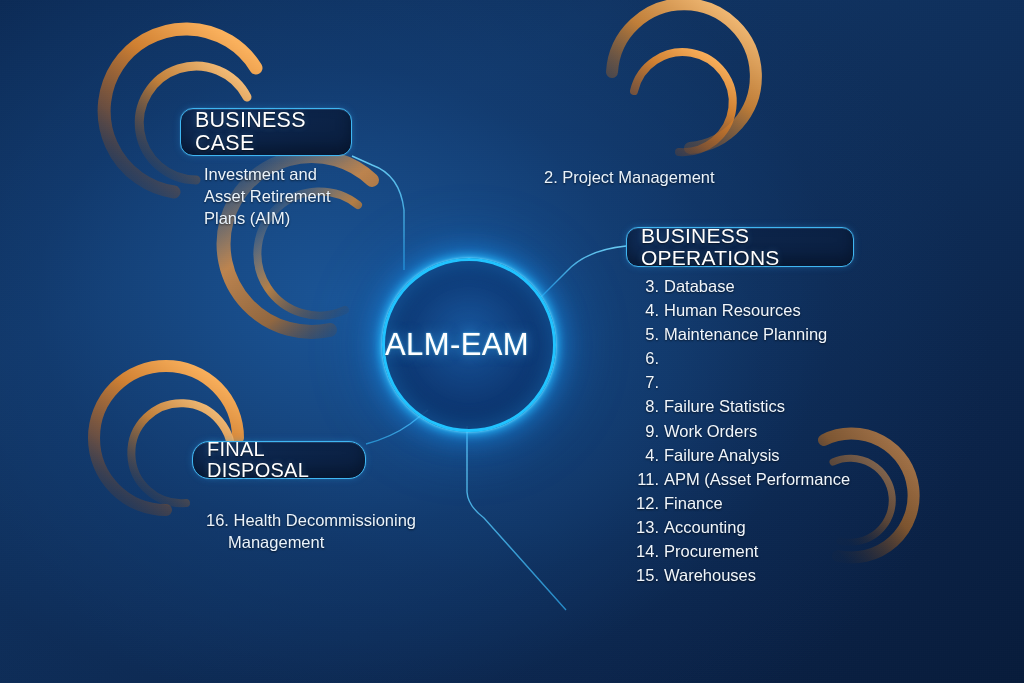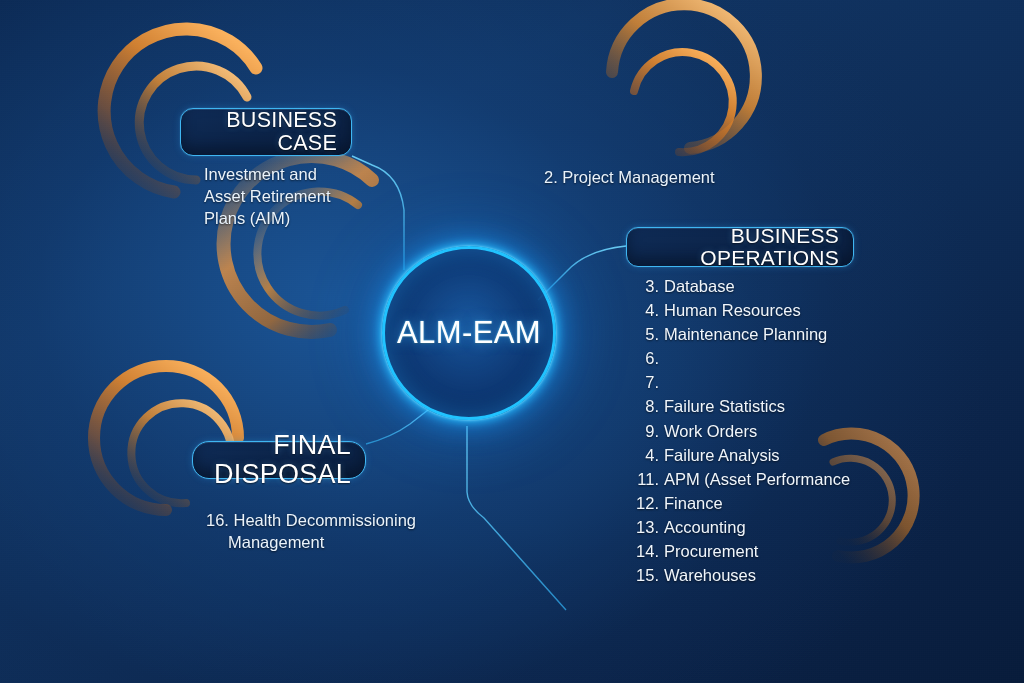--- a/index.html
+++ b/index.html
@@ -33,36 +33,36 @@
 
   .svg-layer {
     position: absolute; inset: 0;
     width: 1024px; height: 683px;
     pointer-events: none;
   }
 
   
   #core {
     position: absolute;
-    left: 382px; top: 246px;
+    left: 382px; top: 258px;
     width: 168px; height: 168px;
     border-radius: 50%;
     background:
       radial-gradient(circle at 50% 42%, rgba(24,92,168,0.62) 0%, rgba(14,56,116,0.82) 58%, rgba(8,36,82,0.95) 100%);
     border: 3px solid #21c3ff;
     box-shadow:
       0 0 3px #8ae4ff,
       0 0 10px 2px rgba(40,190,255,.95),
       0 0 26px 6px rgba(30,160,255,.55),
       0 0 58px 16px rgba(20,120,220,.32),
       inset 0 0 22px 2px rgba(40,170,255,.30),
       inset 0 0 60px 10px rgba(10,48,104,.55);
     display: flex;
     align-items: center;
-    justify-content: center;
+    justify-content: flex-start;
   }
   #core-label {
     font-size: 31px;
     letter-spacing: .4px;
     color: #ffffff;
     font-weight: 400;
     text-shadow: 0 0 2px rgba(120,215,255,.9), 0 0 12px rgba(60,180,255,.65), 0 1px 1px rgba(0,0,0,.45);
     white-space: nowrap;
   }
 
@@ -81,32 +81,32 @@
     display: flex;
     align-items: center;
     justify-content: center;
     padding: 0 14px;
   }
   .pill-text {
     color: #ffffff;
     font-size: 21.5px;
     line-height: 1.07;
     letter-spacing: .25px;
-    text-align: right;
+    text-align: left;
     white-space: pre-line;
     text-shadow: 0 1px 2px rgba(0,0,0,.65), 0 0 6px rgba(120,200,255,.30);
   }
 
   #pill-business-case { left: 180px; top: 108px; width: 172px; height: 48px; }
   #pill-project-mgmt  { left: 525px; top: 95px;  width: 175px; height: 60px; border-radius: 14px; }
   #pill-business-ops  { left: 626px; top: 227px; width: 228px; height: 40px; border-radius: 12px; }
   #pill-final-disposal{ left: 192px; top: 441px; width: 174px; height: 38px; border-radius: 17px; }
 
   #pill-business-ops .pill-text { font-size: 21px; }
-  #pill-final-disposal .pill-text { font-size: 27px; }
+  #pill-final-disposal .pill-text { font-size: 20px; }
 
   
   .caption {
     position: absolute;
     color: #eaf3fb;
     font-size: 16.5px;
     line-height: 22px;
     white-space: pre-line;
     text-shadow: 0 1px 2px rgba(0,0,0,.6);
   }

